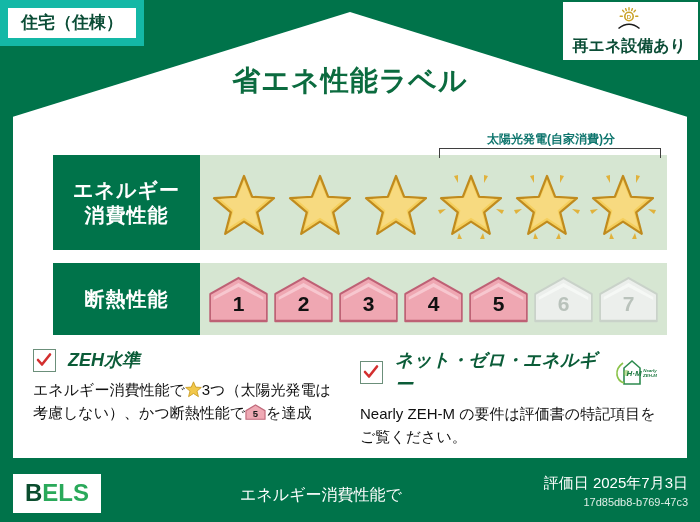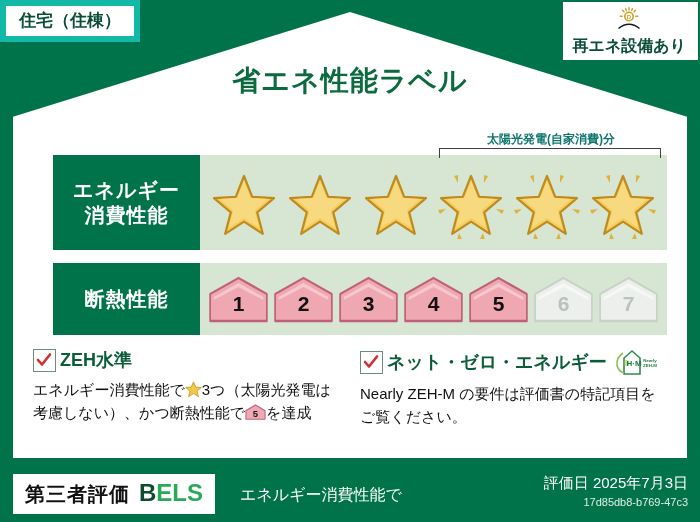--- a/index.html
+++ b/index.html
@@ -16,21 +16,21 @@
   }
   
   .house-body{
     position:absolute;left:13px;top:12px;width:674px;height:446px;
     background:#ffffff;
     clip-path:polygon(0% 23.5%, 50% 0%, 100% 23.5%, 100% 100%, 0% 100%);
   }
   
   .chip-type{
     position:absolute;left:0px;top:0px;
-    background:#ffffff;border:6px solid #14b8a6;
+    background:#ffffff;border:8px solid #14b8a6;
     padding:6px 13px 7px 13px;
     font-size:17px;font-weight:bold;color:#0b4d36;
     letter-spacing:0px;line-height:1;
     z-index:6;
   }
   
   .chip-renew{
     position:absolute;right:0px;top:0px;
     background:#ffffff;border:2px solid #00734A;
     padding:5px 12px 6px 10px;
@@ -101,21 +101,21 @@
     position:relative;z-index:2;font-size:21px;font-weight:bold;
     color:#111111;line-height:1;padding-bottom:9px;
   }
   .hcell.off .num{color:#b9c2bb;}
   
   .notes{
     position:absolute;left:33px;top:348px;width:640px;display:flex;z-index:5;
   }
   .note{flex:1 1 0;padding-right:14px;box-sizing:border-box;}
   .note.right{border-left:0;padding-left:14px;}
-  .note-head{display:flex;align-items:center;gap:4px;margin-bottom:7px;}
+  .note-head{display:flex;align-items:center;gap:12px;margin-bottom:7px;font-style:italic;}
   .check{
     width:21px;height:21px;border:1.6px solid #6b8f7a;background:#fff;
     flex:0 0 auto;position:relative;
   }
   .check svg{position:absolute;left:2px;top:2px;width:16px;height:16px;}
   .note-title{font-size:18px;font-weight:bold;color:#0b5c38;letter-spacing:0px;}
   .zehm-logo{width:46px;height:28px;flex:0 0 auto;margin-left:2px;}
   .note-text{
     font-size:15px;color:#111;line-height:1.5;letter-spacing:0px;
   }
@@ -356,21 +356,20 @@
           </svg>
         </span>
       </div>
       <div class="note-text">Nearly ZEH-M の要件は評価書の特記項目をご覧ください。</div>
     </div>
 
   </div>
 
   <div class="footer">
     <div class="bels-box">
-      <span class="bels-jp">第三者評価</span>
       <span class="bels-mark"><span class="b1">B</span><span class="b2">ELS</span></span>
     </div>
     <div class="building-name">エネルギー消費性能で</div>
     <div class="footer-right">
       <div class="eval-date">評価日 2025年7月3日</div>
       <div class="eval-id">17d85db8-b769-47c3</div>
     </div>
   </div>
 
 </div>

